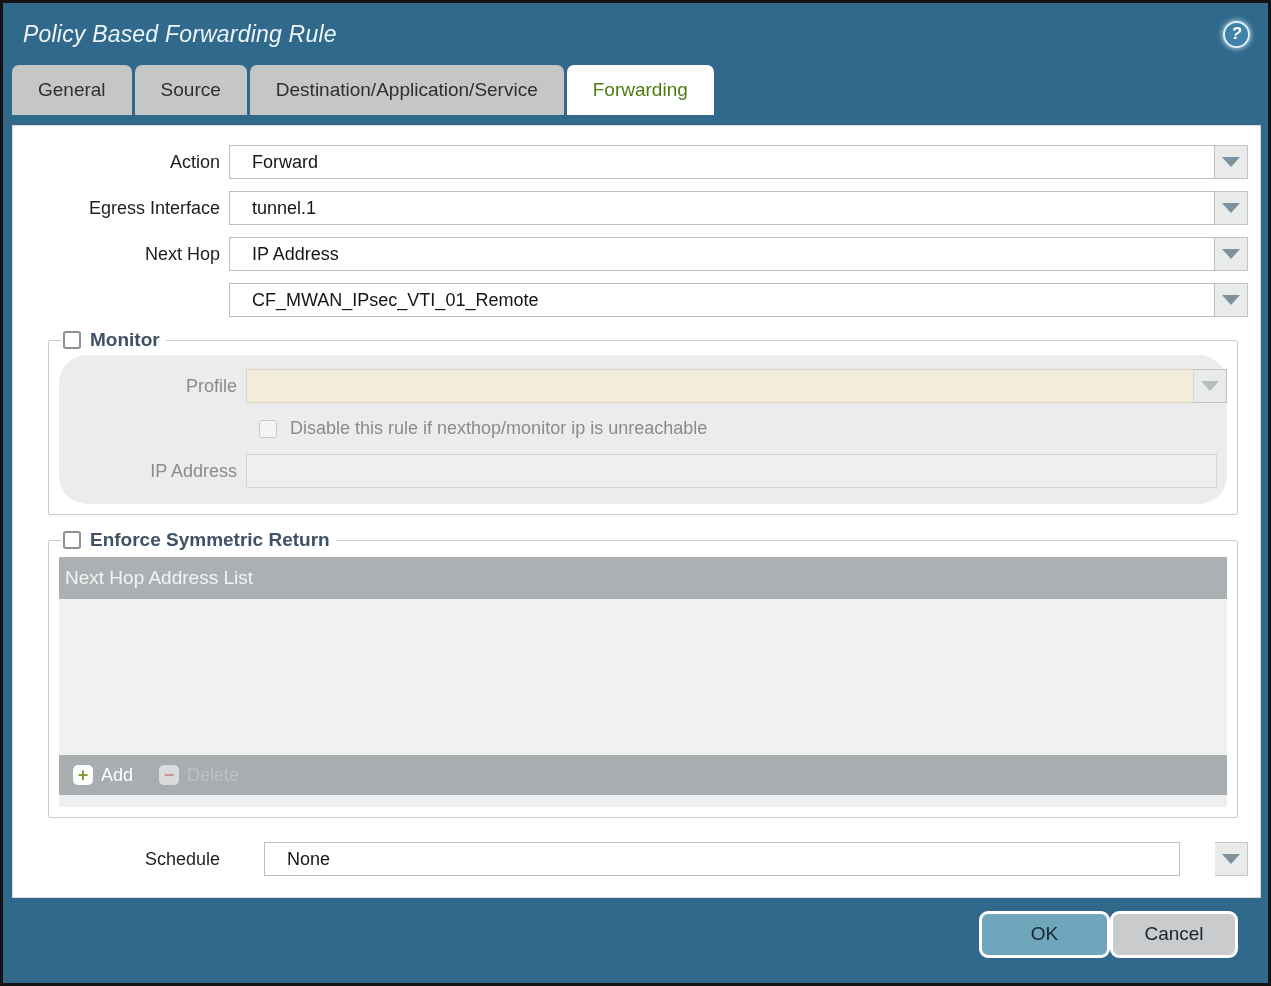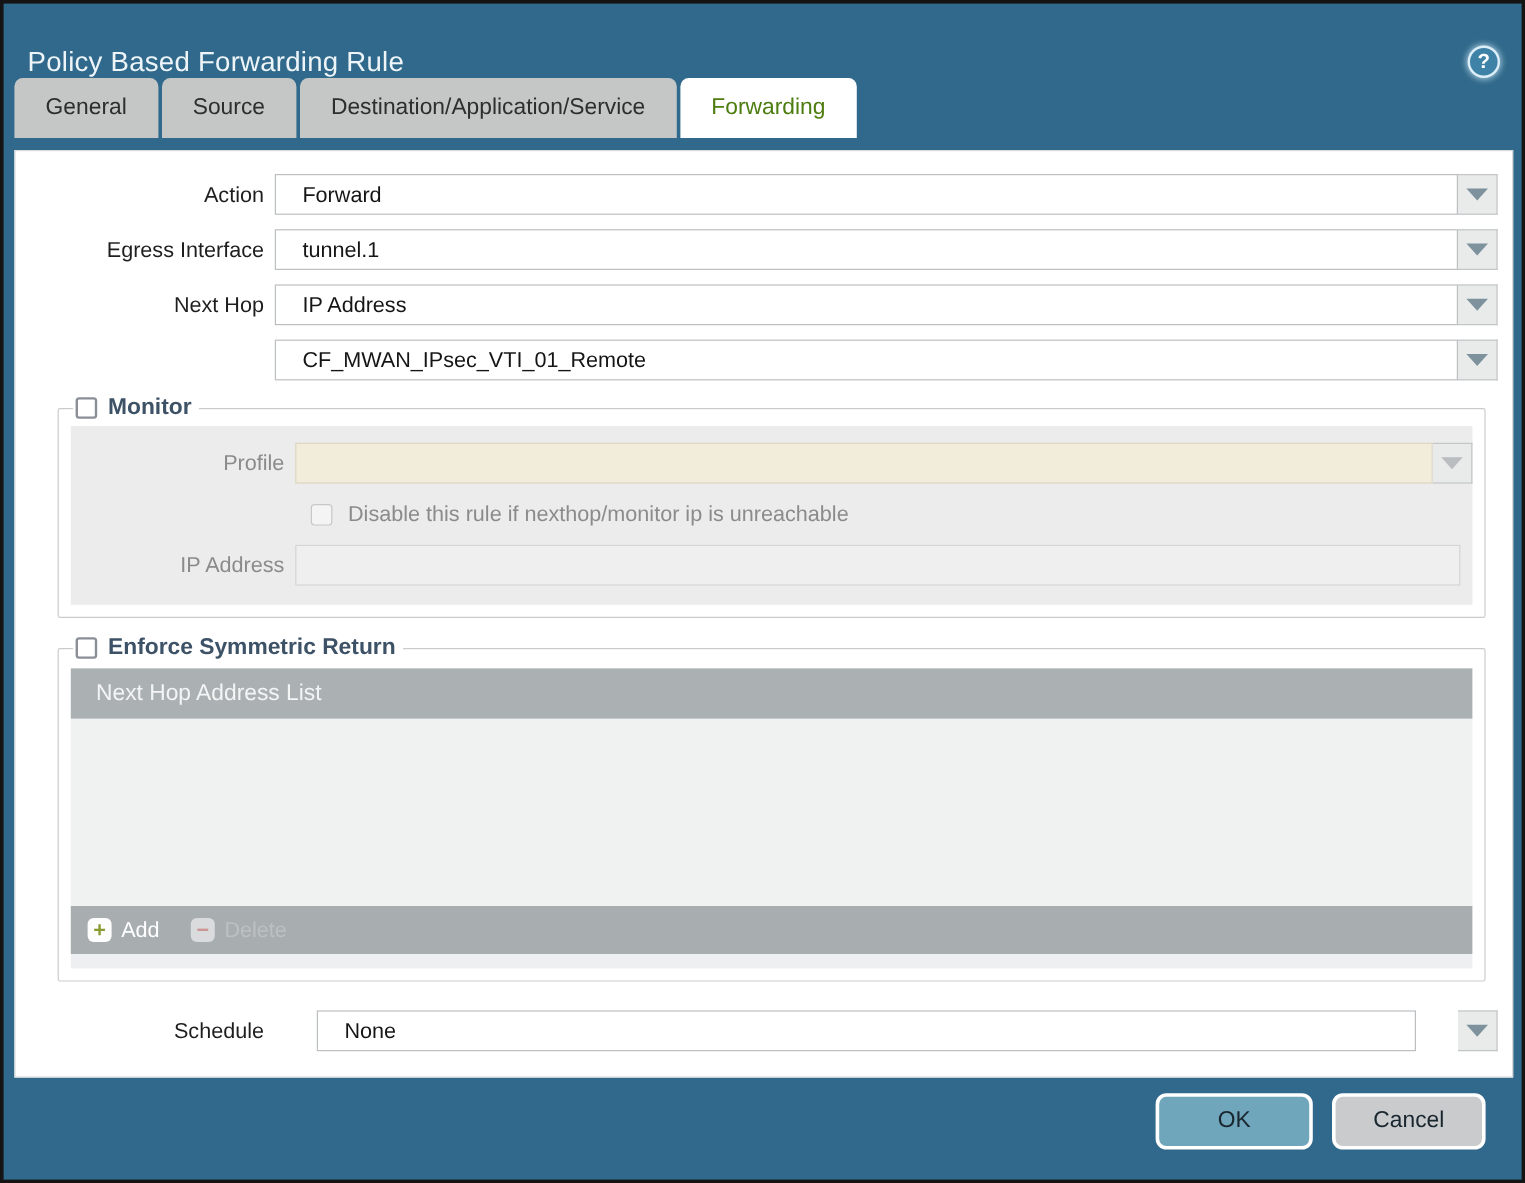--- a/index.html
+++ b/index.html
@@ -11,22 +11,23 @@
   .dialog {
     width: 1271px; height: 986px;
     background: #30698B;
     border: 3px solid #141414;
     position: relative;
     overflow: hidden;
   }
   
   .titlebar {
     height: 62px;
-    display: flex; align-items: flex-end;
+    display: flex; align-items: center;
     padding: 0 18px 0 20px;
+    font-style: italic;
   }
   .titlebar .title {
     color: #eef5f9; font-size: 23px; font-weight: 400;
     letter-spacing: .2px;
     flex: 1;
   }
   .help-icon {
     width: 27px; height: 27px; border-radius: 50%;
     background: #3f82a8;
     border: 2px solid #dceef8;
@@ -125,20 +126,21 @@
   .checkbox.disabled {
     border: 1px solid #c6c8ca;
     background: #f4f4f4;
     cursor: default;
   }
   
   .monitor-panel {
     background: #ececec;
     padding: 7px 0 9px 0;
     margin-top: 4px;
+    border-radius: 28px;
   }
   .monitor-panel .form-row { margin: 0; padding: 7px 0 7px 0; }
   .monitor-panel .lbl { width: 178px; color: #8b8b8b; }
   .field.beige {
     background: #f2ecdb;
     border: 1px solid #ddd6c5;
   }
   .field.disabled-input {
     background: #efefef;
     border: 1px solid #d4d5d6;
@@ -147,21 +149,21 @@
     display: flex; align-items: center; gap: 13px;
     padding: 8px 0 8px 200px;
   }
   .cb-row .cb-label { font-size: 18px; color: #8b8b8b; text-align: right; }
   
   .nh-table { margin-top: 6px; }
   .nh-header {
     height: 42px;
     background: #abb0b3;
     display: flex; align-items: center;
-    padding-left: 21px;
+    padding-left: 6px;
     color: #f3f4f4; font-size: 19px;
   }
   .nh-body {
     height: 156px;
     background: #f0f1f1;
   }
   .nh-footer {
     height: 40px;
     background: #a8adb0;
     display: flex; align-items: center;
@@ -184,21 +186,21 @@
   .tbl-btn.delete .mini-icon { background: #d9dbdc; color: #cc9595; }
   .tbl-btn.delete .tbl-label { color: #bcc0c2; font-size: 18px; }
   .nh-bottom-strip { height: 12px; background: #eeeff0; }
   
   .schedule-row { margin-top: 24px; gap: 35px; }
   
   .footer {
     position: absolute;
     left: 0; right: 0; bottom: 0; height: 98px;
     display: flex; align-items: center; justify-content: flex-end;
-    gap: 16px; padding-right: 30px;
+    gap: 0; padding-right: 30px;
   }
   .btn {
     height: 47px;
     border: 3px solid #ffffff;
     border-radius: 9px;
     font-size: 19px; color: #19262e;
     font-family: inherit;
     cursor: pointer;
     display: flex; align-items: center; justify-content: center;
   }

